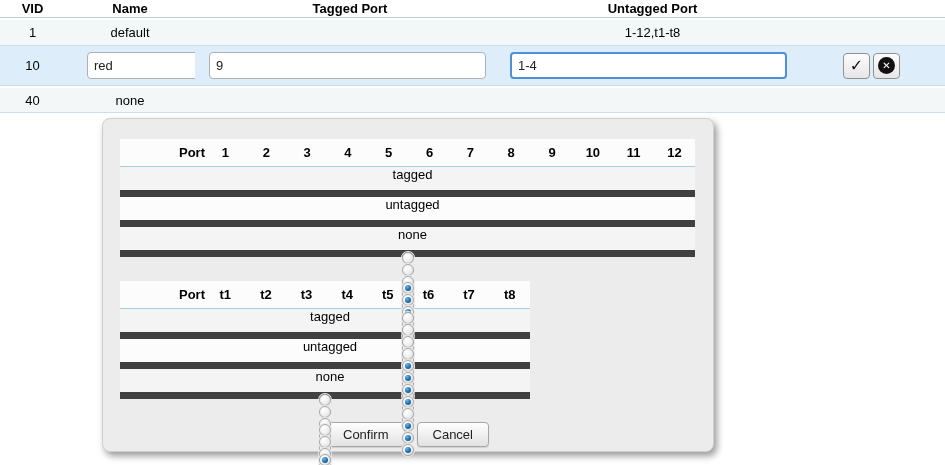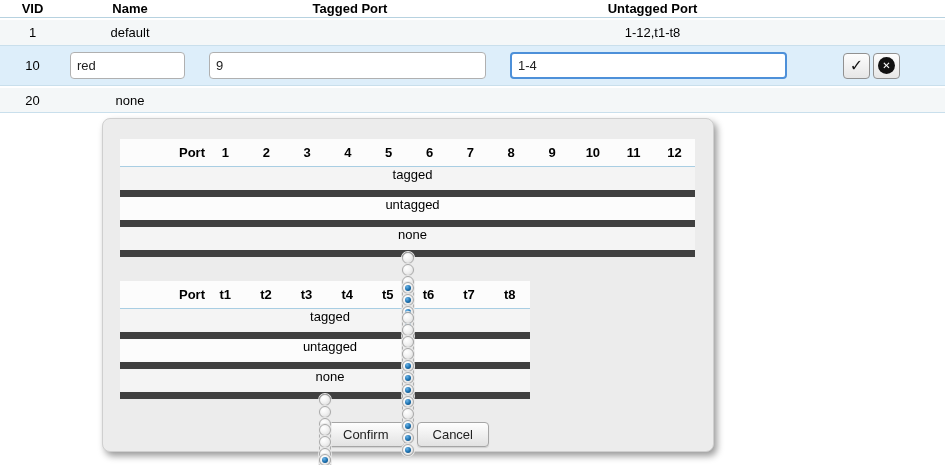--- a/index.html
+++ b/index.html
@@ -10,21 +10,21 @@
   
   .vlan-table { width:945px; }
   .vrow { display:grid; grid-template-columns:65px 130px 310px 295px 145px; align-items:center; }
   .vrow .cell { text-align:center; overflow:hidden; }
   .vhead { height:18px; font-weight:bold; border-bottom:1px solid #b7d2e0; background:#fff; }
   .vdata { height:28px; background:#f4f7f8; border-top:2px solid #fff; border-bottom:1px solid #c9dfec; }
   .vdata.last { height:27px; }
   .vedit { height:40px; background:#ddeefa; border-bottom:1px solid #c9dfec; }
   .edit-input { height:27px; border:1px solid #b0b0b0; border-radius:4px; background:#fff;
     padding:0 6px; font-family:inherit; font-size:13px; color:#222; outline:none; }
-  .edit-input.name { width:115px; margin-left:5px; }
+  .edit-input.name { width:115px; margin-left:22px; }
   .edit-input.tagged { width:277px; margin-left:14px; }
   .edit-input.untagged { width:277px; margin-left:5px; border:2px solid #4d90d9; }
   .row-actions { display:flex; gap:3px; margin-left:43px; }
   .mini-btn { width:27px; height:26px; border:1px solid #919191; border-radius:4px;
     background:linear-gradient(#fdfdfd,#e6e6e6); display:flex; align-items:center;
     justify-content:center; cursor:pointer; }
   .check-glyph { font-size:16px; font-weight:bold; color:#111; line-height:1; }
   .cancel-glyph { width:17px; height:17px; border-radius:50%; background:#111; color:#fff;
     font-size:10px; font-weight:bold; display:flex; align-items:center; justify-content:center; line-height:1; }
 
@@ -93,21 +93,21 @@
             <span class="check-glyph">✓</span>
           </div>
           <div class="mini-btn">
             <span class="cancel-glyph">✕</span>
           </div>
         </div>
       </div>
     </div>
 
     <div class="vrow vdata last">
-      <div class="cell">20</div>
+      <div class="cell">40</div>
       <div class="cell">none</div>
       <div class="cell"></div>
       <div class="cell"></div>
       <div class="cell"></div>
     </div>
   </div>
 
   <div class="dialog">
     <div id="port-table-0" class="port-table t12">
         <div class="prow phead">

